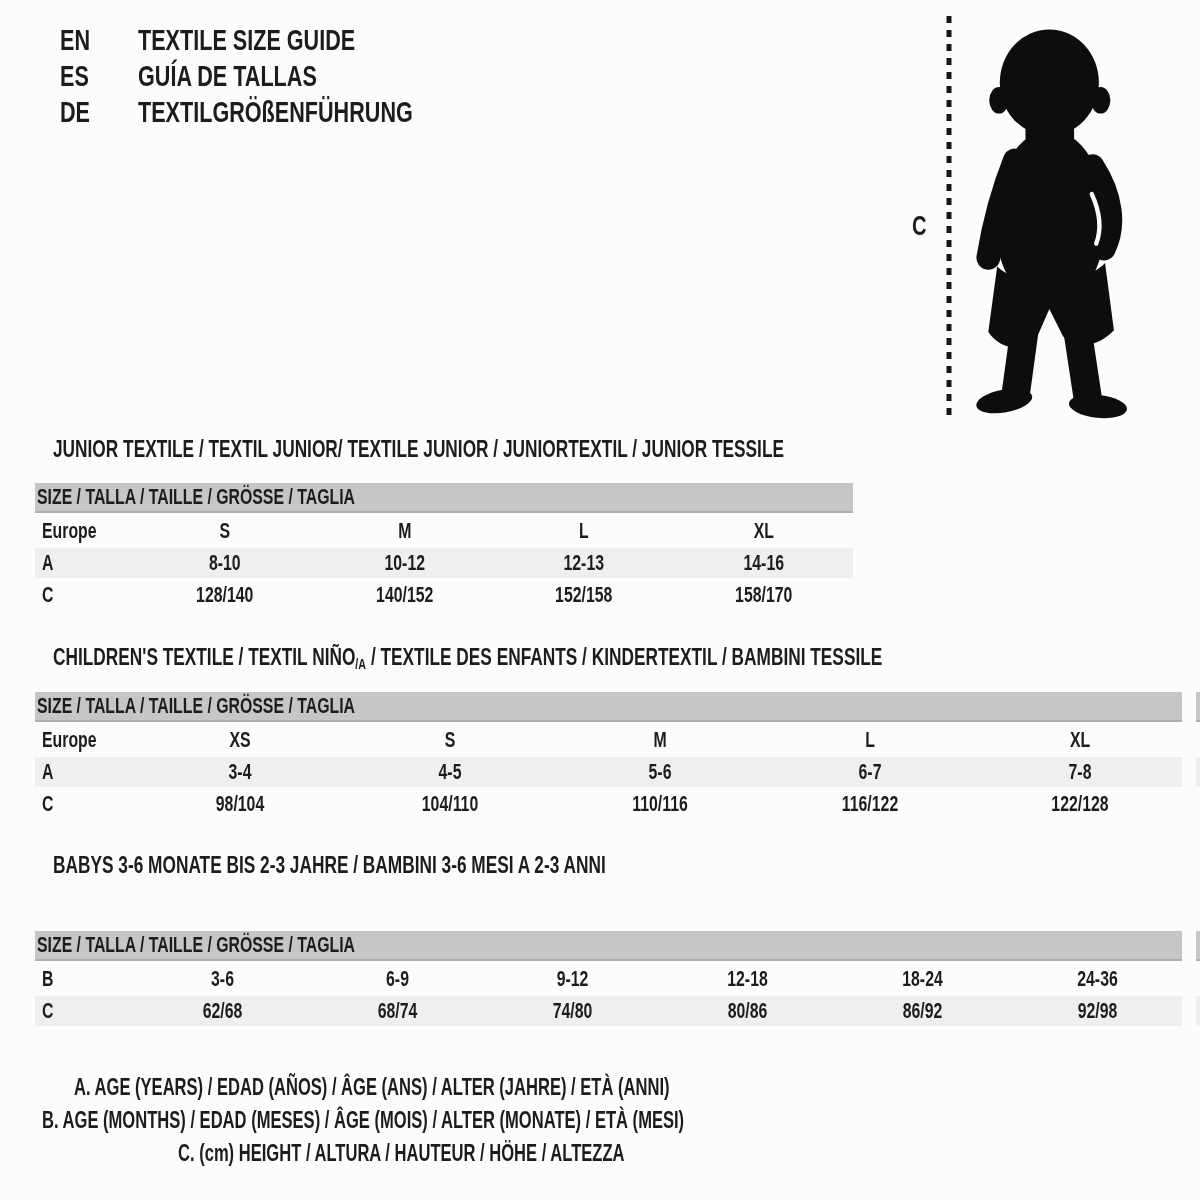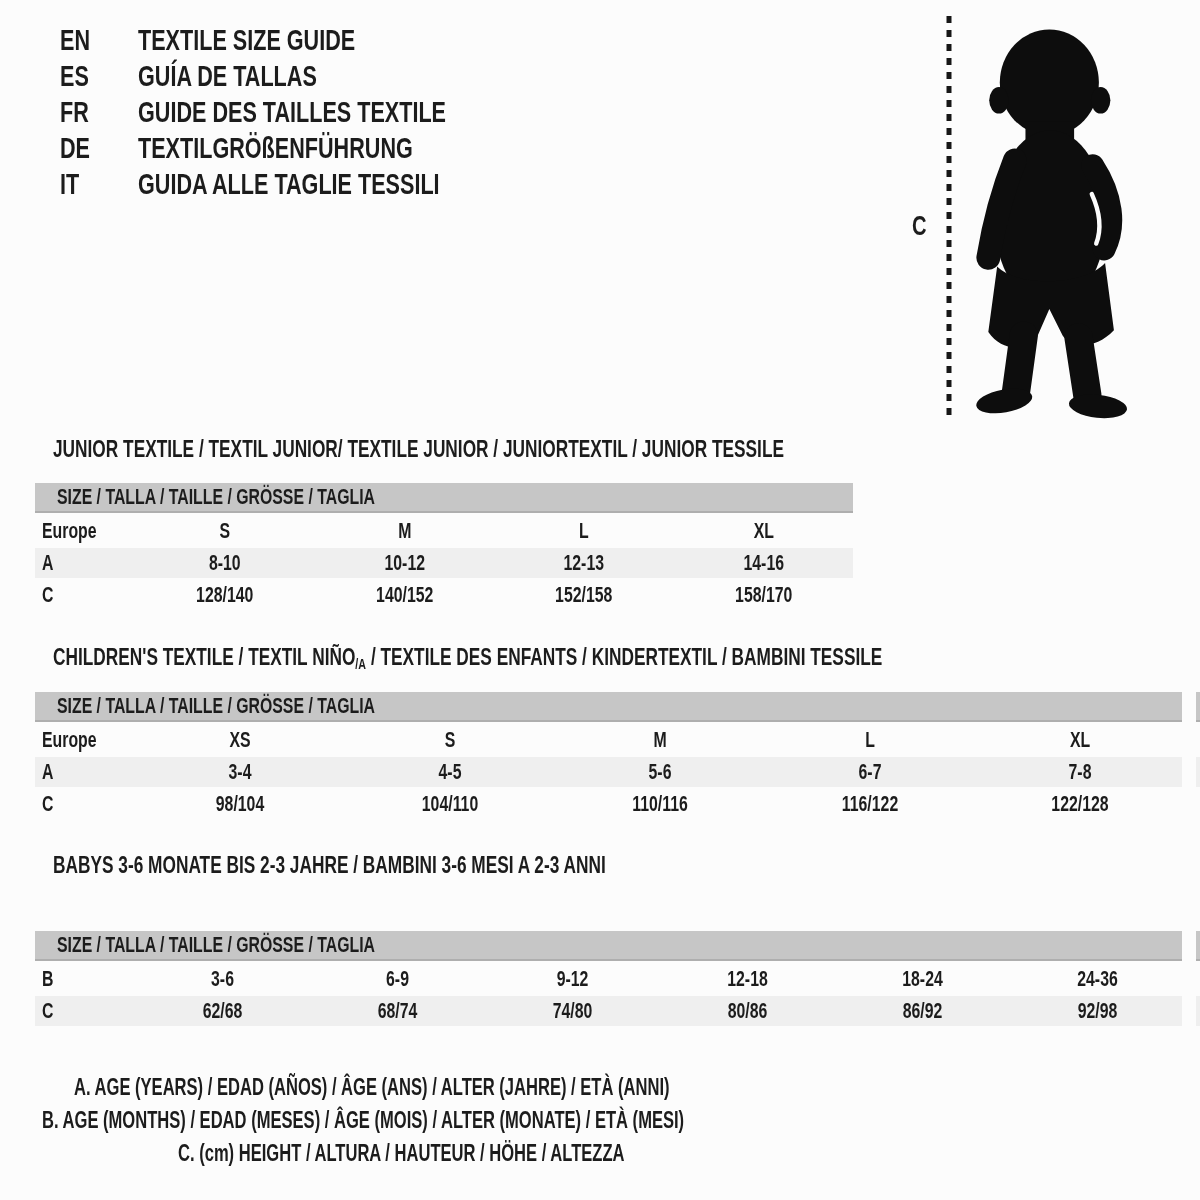--- a/index.html
+++ b/index.html
@@ -18,21 +18,21 @@
   .lang-row{display:flex;height:36px;align-items:center;font-size:30px;margin-left:20px;}
   .lang-code{width:78px;flex:0 0 78px;}
   
   .measure-c{left:912px;top:210px;font-size:28px;}
   
   .sec-title{left:42px;font-size:24px;line-height:26px;margin-left:11px;}
   .sub-a{font-size:0.62em;vertical-align:-0.28em;}
   
   .tbl{position:absolute;left:35px;}
   .tbl-head{height:28px;line-height:28px;background:#c6c6c6;border-bottom:2px solid #aeaeae;
-            padding-left:22px;font-size:22px;margin-bottom:3px;}
+            padding-left:2px;font-size:22px;margin-bottom:3px;}
   .trow{display:flex;height:30px;line-height:30px;font-size:22px;margin-top:2px;}
   .trow.shaded{background:#efefef;}
   .cell-label{flex:0 0 93px;padding-left:7px;}
   .cellv{flex:1;text-align:center;transform:scaleX(0.72);transform-origin:50% 50%;}
   .tbl-junior{top:483px;width:818px;}
   .tbl-children{top:692px;width:1165px;}
   .tbl-babies{top:931px;width:1165px;}
   .tbl-children .trow,.tbl-babies .trow{padding-right:15px;}
   .title-junior{top:436px;}
   .title-children{top:644px;}
@@ -48,30 +48,22 @@
 <div class="abs langs">
   <div class="lang-row">
     <span class="lang-code"><span class="cond">EN</span></span>
     <span class="cond">TEXTILE SIZE GUIDE</span>
   </div>
   <div class="lang-row">
     <span class="lang-code"><span class="cond">ES</span></span>
     <span class="cond">GUÍA DE TALLAS</span>
   </div>
   <div class="lang-row">
-    <span class="lang-code"><span class="cond">FR</span></span>
-    <span class="cond">GUIDE DES TAILLES TEXTILE</span>
-  </div>
-  <div class="lang-row">
     <span class="lang-code"><span class="cond">DE</span></span>
     <span class="cond">TEXTILGRÖßENFÜHRUNG</span>
-  </div>
-  <div class="lang-row">
-    <span class="lang-code"><span class="cond">IT</span></span>
-    <span class="cond">GUIDA ALLE TAGLIE TESSILI</span>
   </div>
 </div>
 
 <span class="abs measure-c cond">C</span>
 
 <svg class="abs" style="left:945px;top:16px;" width="8" height="404">
   <line x1="4" y1="0" x2="4" y2="404" stroke="#161616" stroke-width="5" stroke-dasharray="7 7"></line>
 </svg>
 
 <svg class="abs" style="left:962px;top:26px;" width="180" height="398" viewBox="0 0 200 450">

